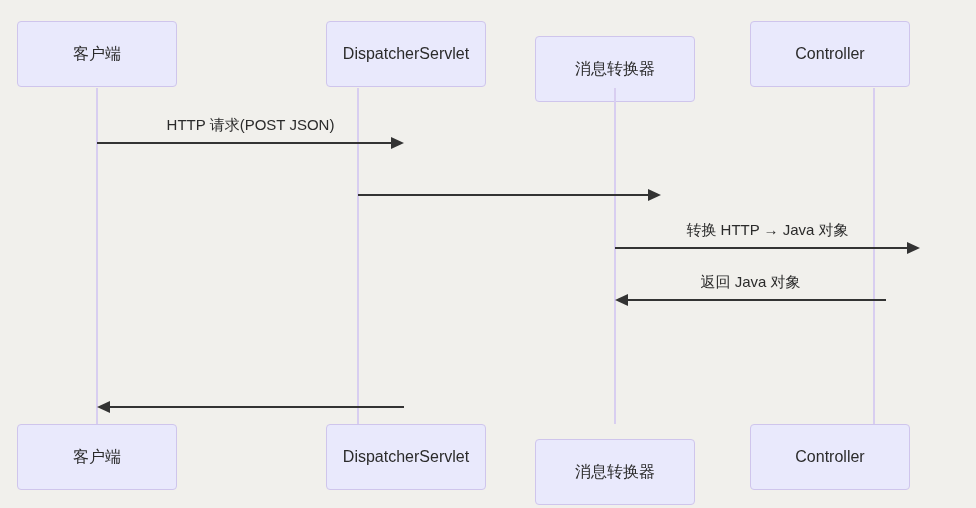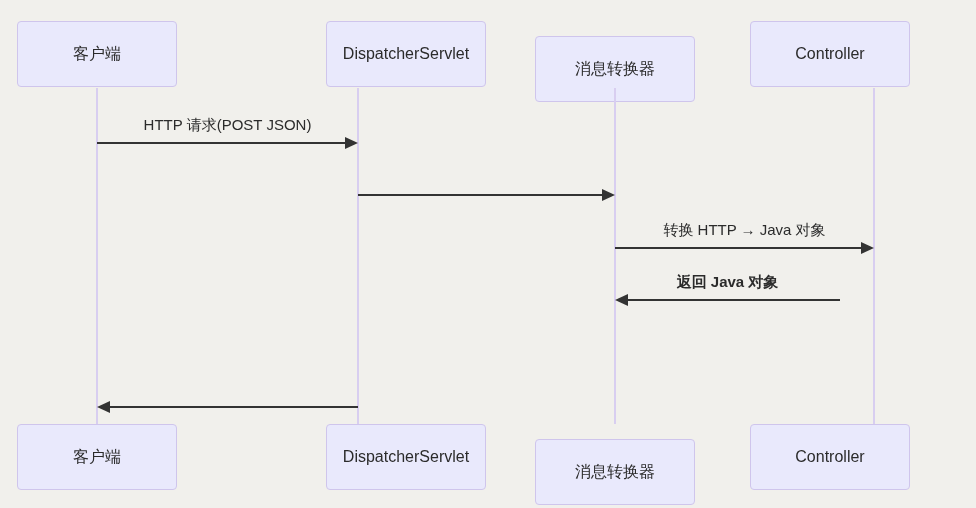--- a/index.html
+++ b/index.html
@@ -36,21 +36,21 @@
     position: absolute;
     top: 88px; height: 336px; width: 2px;
     background: var(--lifeline, #D8CEF0);
   }
   .l1 { left: 96px; }
   .l2 { left: 357px; }
   .l3 { left: 614px; }
   .l4 { left: 873px; }
 
   
-  .msg { position: absolute; height: 28px; }
+  .msg { position: absolute; height: 28px; padding-left: 46px; }
   .msg .label {
     position: absolute;
     left: 0; right: 0; bottom: 9px;
     text-align: center;
     font-size: 15px;
     color: var(--text, #2F2F2F);
     white-space: nowrap;
   }
   .msg .line {
     position: absolute;
@@ -65,21 +65,21 @@
     width: 0; height: 0;
     border-top: 6px solid transparent;
     border-bottom: 6px solid transparent;
   }
   .msg.right .head { right: 0; border-left: 13px solid var(--arrow, #333333); }
   .msg.left  .head { left: 0;  border-right: 13px solid var(--arrow, #333333); }
 
   .m1 { left: 97px;  width: 261px; top: 116px; }
   .m2 { left: 358px; width: 257px; top: 168px; }
   .m3 { left: 615px; width: 259px; top: 221px; }
-  .m4 { left: 615px; width: 225px; top: 273px; font-weight: bold; }
+  .m4 { left: 615px; width: 225px; top: 273px; }
   .m5 { left: 358px; width: 257px; top: 326px; }
   .m6 { left: 97px;  width: 261px; top: 380px; }
 </style>
 </head>
 <body>
 
 <div class="stage">
 
   <div class="actor top a1">客户端</div>
   <div class="actor top a2">DispatcherServlet</div>

